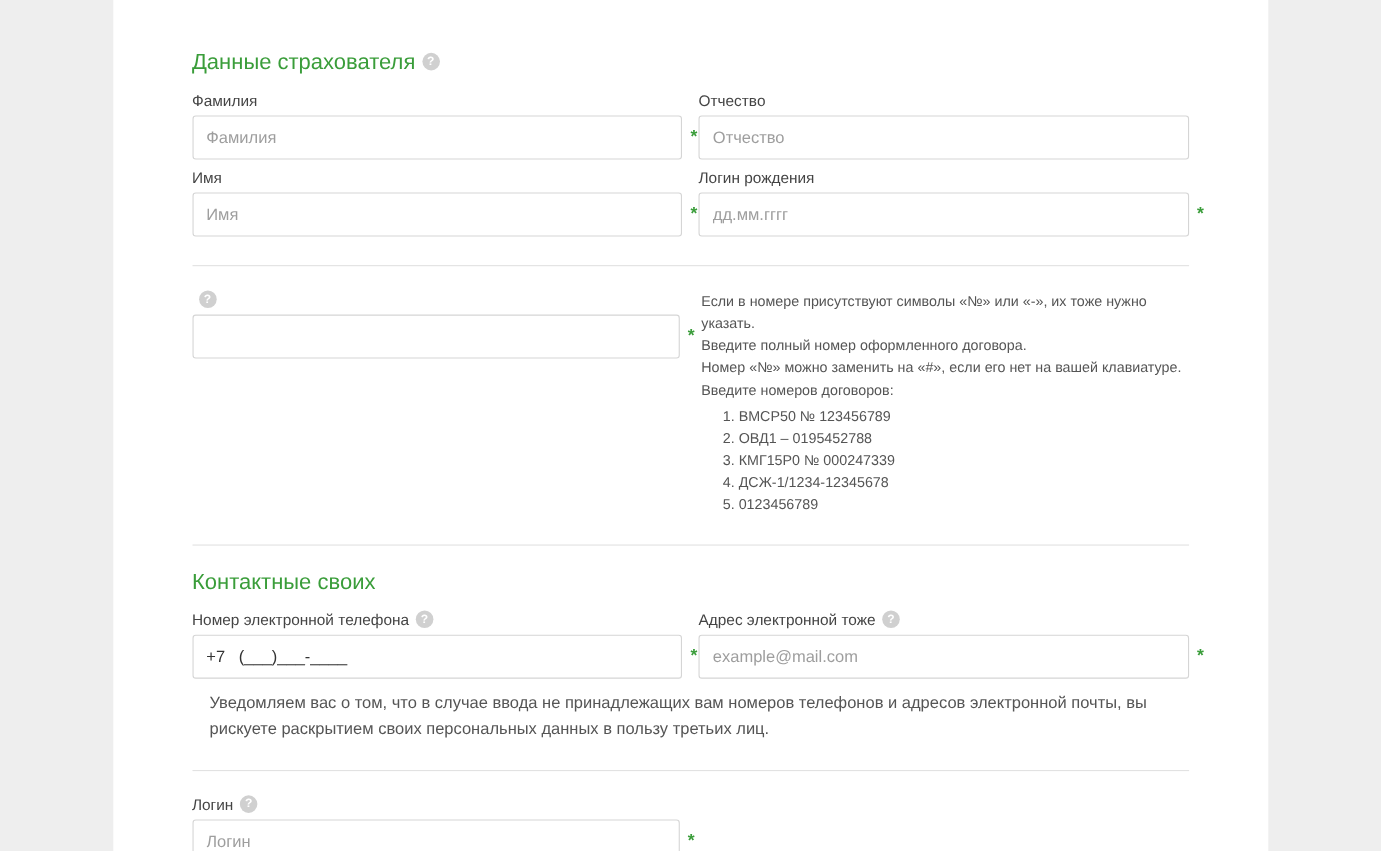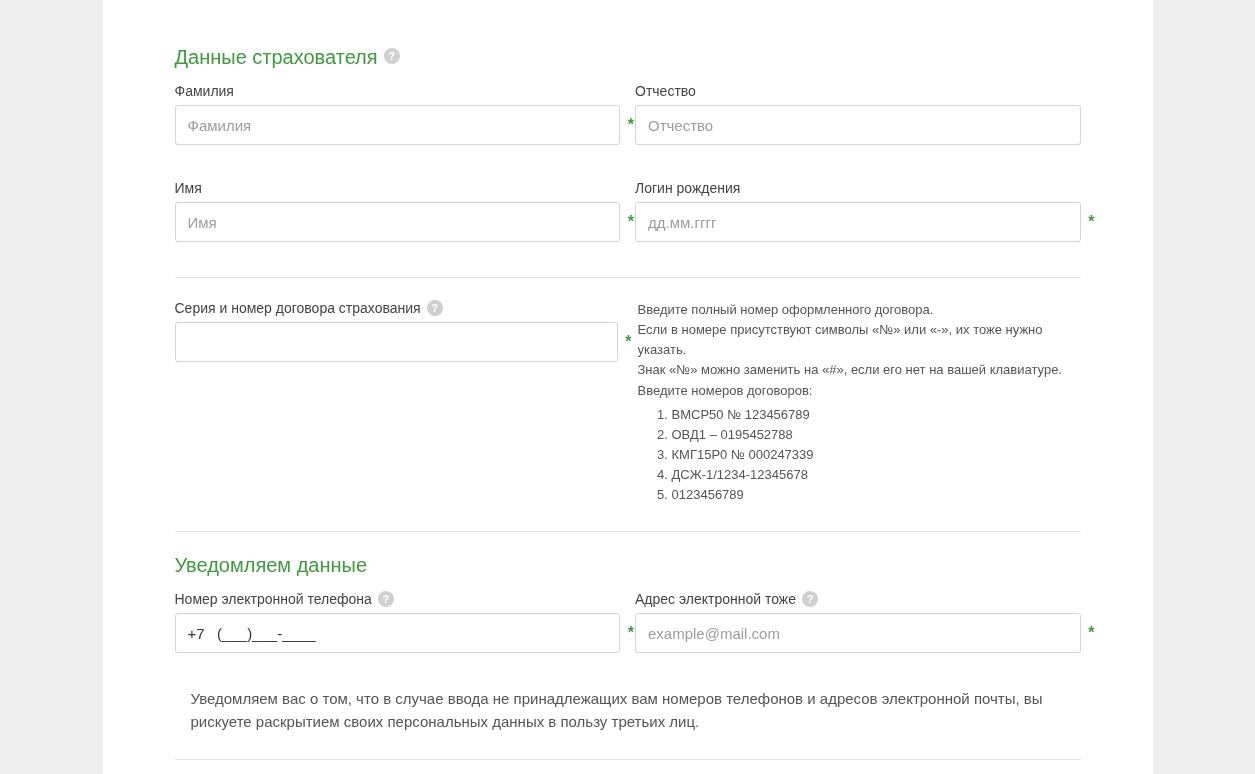--- a/index.html
+++ b/index.html
@@ -36,22 +36,21 @@
     font-size: 11px;
     font-weight: bold;
     margin-left: 6px;
     cursor: default;
     vertical-align: super;
   }
   .section-title .help-icon { margin-top: 2px; }
   .row {
     display: flex;
     gap: 15px;
-    margin-bottom: 35px;
-    justify-content: center;
+    margin-bottom: 8px;
   }
   .field {
     flex: 1;
     position: relative;
   }
   .field-label {
     font-size: 14px;
     color: #444;
     margin-bottom: 6px;
     display: flex;
@@ -154,48 +153,47 @@
       </div>
     </div>
   </div>
 
   <hr class="divider">
 
   <div class="contract-row">
     <div class="contract-left">
       <div class="field">
         <div class="field-label">
-          <span>Серия и номер договора страхования</span>
           <span class="help-icon">?</span>
         </div>
         <div class="field-input-wrap">
           <input type="text" style="">
           <span class="req">*</span>
         </div>
       </div>
     </div>
     <div class="contract-right">
+      <div>Если в номере присутствуют символы «№» или «-», их тоже нужно указать.</div>
       <div>Введите полный номер оформленного договора.</div>
-      <div>Если в номере присутствуют символы «№» или «-», их тоже нужно указать.</div>
-      <div>Знак «№» можно заменить на «#», если его нет на вашей клавиатуре.</div>
+      <div>Номер «№» можно заменить на «#», если его нет на вашей клавиатуре.</div>
       <div>Введите номеров договоров:</div>
       <ol>
         <li>ВМСР50 № 123456789</li>
         <li>ОВД1 – 0195452788</li>
         <li>КМГ15Р0 № 000247339</li>
         <li>ДСЖ-1/1234-12345678</li>
         <li>0123456789</li>
       </ol>
     </div>
   </div>
 
   <hr class="divider">
 
   <h2 class="section-title">
-    <span>Уведомляем данные</span>
+    <span>Контактные своих</span>
   </h2>
 
   <div class="row">
     <div class="field">
       <div class="field-label">
         <span>Номер электронной телефона</span>
         <span class="help-icon">?</span>
       </div>
       <div class="field-input-wrap">
         <input type="text" value="+7   (___)___-____" style="">

